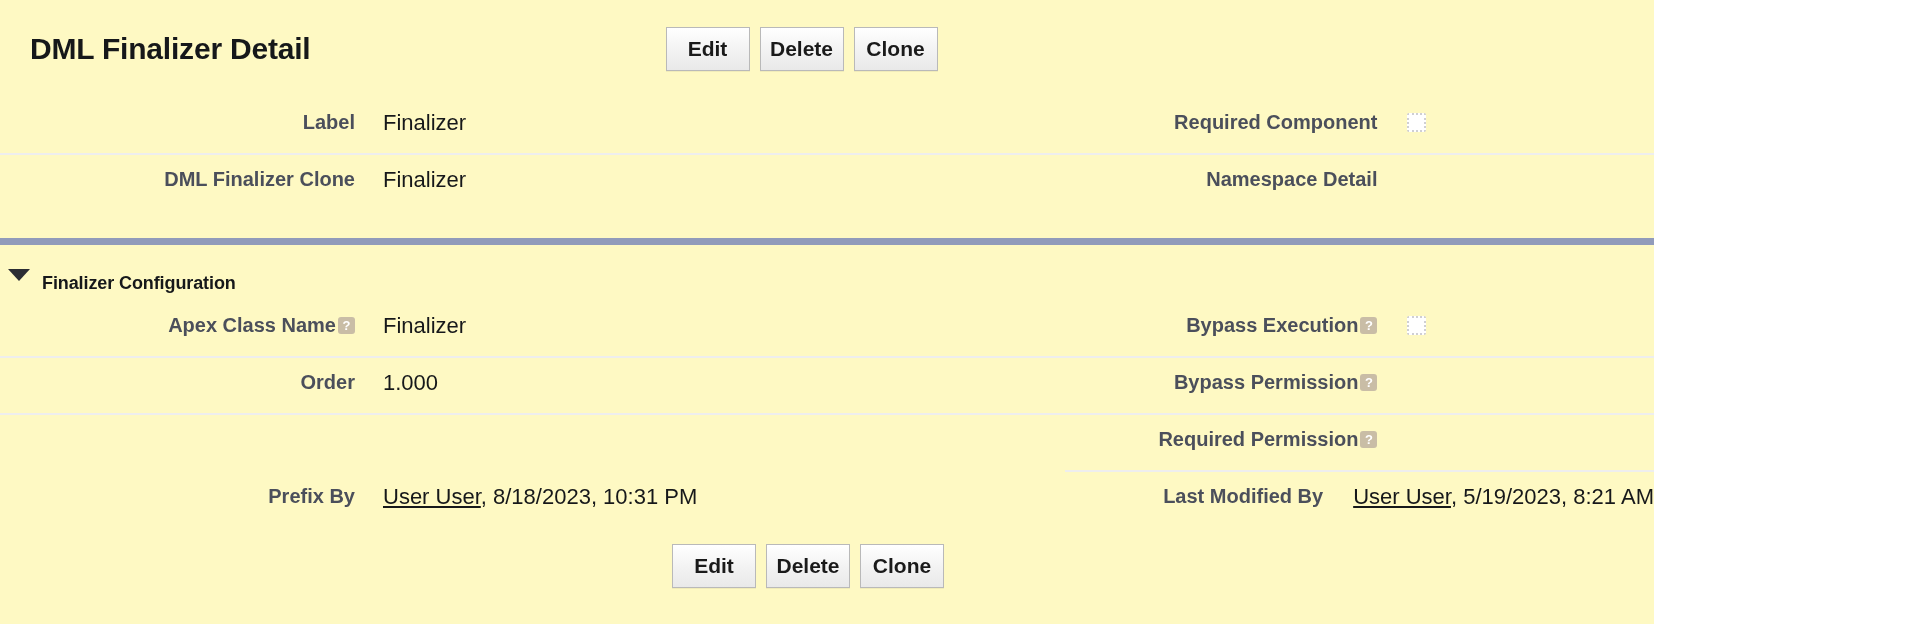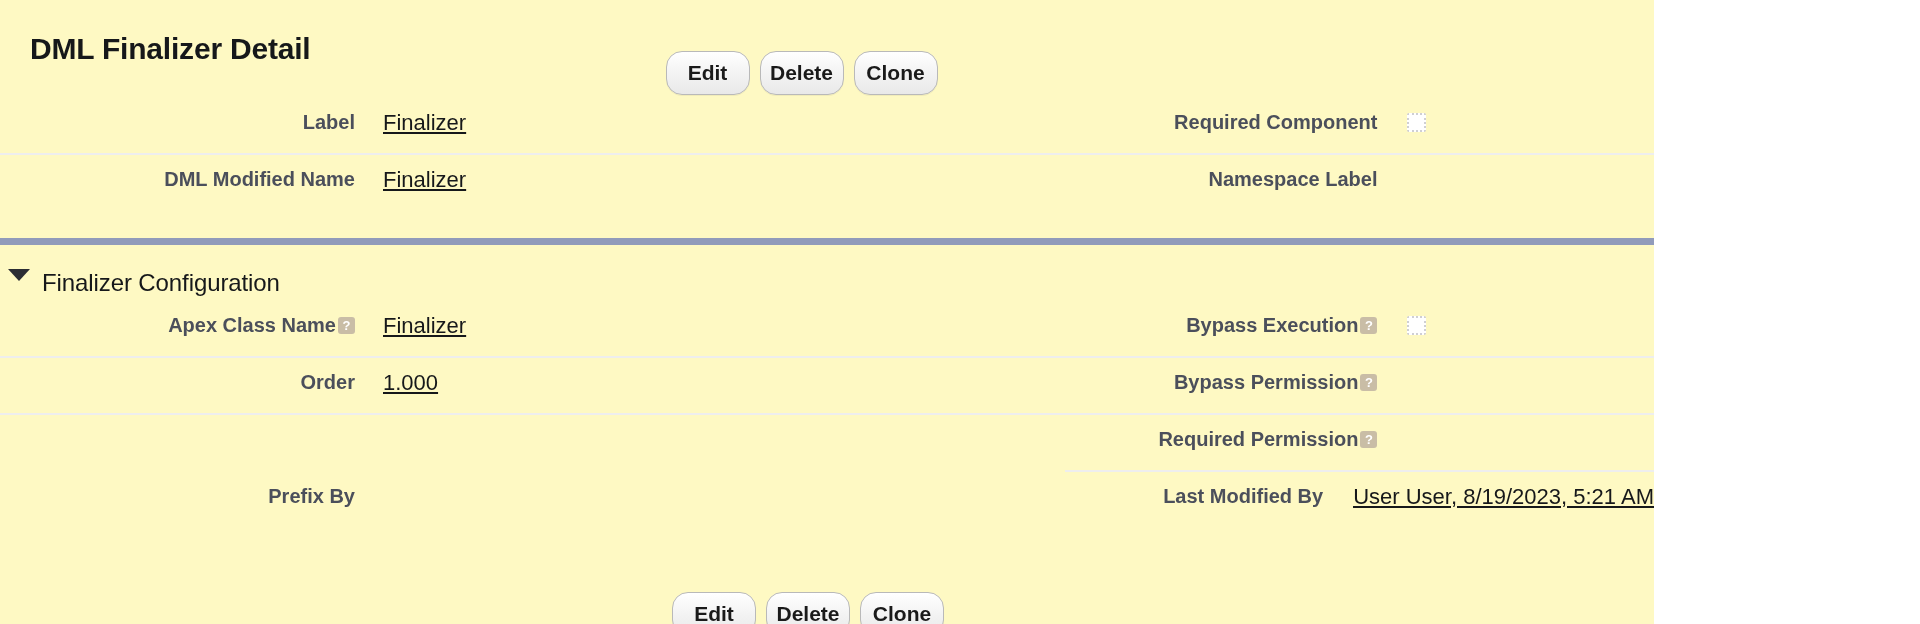--- a/index.html
+++ b/index.html
@@ -38,31 +38,30 @@
   .button-group {
     display: flex;
     gap: 10px;
     margin-left: 355px;
   }
   .btn {
     min-width: 84px;
     height: 44px;
     padding: 0 6px;
     border: 1px solid #b9b9b9;
-    border-radius: 16px;
+    border-radius: 0;
     background: linear-gradient(to bottom, #ffffff 0%, #f2f2f2 55%, #e9e9e9 100%);
     color: #1a1a1a;
     font-family: "Liberation Sans", sans-serif;
     font-size: 21px;
     font-weight: bold;
     line-height: 42px;
     text-align: center;
     cursor: pointer;
     box-shadow: 0 1px 0 rgba(0,0,0,0.05);
-    margin-top: 48px;
   }
 
   
   .rows { width: 100%; }
 
   .field-row {
     display: flex;
     width: 100%;
     border-bottom: 2px solid #eeeeee;
     min-height: 57px;
@@ -100,21 +99,20 @@
   }
   .cell-left  .flabel { width: 355px; }
   .cell-right .flabel { width: 460px; }
 
   .fvalue {
     font-size: 22px;
     color: #16181a;
     line-height: 30px;
     padding-left: 28px;
     white-space: nowrap;
-    text-decoration: underline;
   }
   .cell-right .fvalue { padding-left: 30px; }
 
   
   .help-icon {
     display: inline-block;
     width: 17px;
     height: 17px;
     border-radius: 3px;
     background: #c9bda6;
@@ -155,22 +153,22 @@
   .twisty {
     width: 0; height: 0;
     border-left: 11px solid transparent;
     border-right: 11px solid transparent;
     border-top: 12px solid #2b2d33;
     margin-right: 12px;
     margin-top: 3px;
     cursor: pointer;
   }
   .section-title {
-    font-size: 24px;
-    font-weight: normal;
+    font-size: 18px;
+    font-weight: bold;
     color: #16181a;
     letter-spacing: -0.1px;
     margin-top: 20px;
   }
 
   
   .user-link {
     color: #16181a;
     text-decoration: underline;
     cursor: pointer;
@@ -210,25 +208,25 @@
       <div class="cell cell-right">
         <div class="flabel">Required Component</div>
         <div class="fvalue">
           <div class="checkbox"></div>
         </div>
       </div>
     </div>
 
     <div class="field-row no-line">
       <div class="cell cell-left">
-        <div class="flabel">DML Modified Name</div>
+        <div class="flabel">DML Finalizer Clone</div>
         <div class="fvalue">Finalizer</div>
       </div>
       <div class="cell cell-right">
-        <div class="flabel">Namespace Label</div>
+        <div class="flabel">Namespace Detail</div>
         <div class="fvalue"></div>
       </div>
     </div>
 
   </div>
 
   <div class="spacer-row"></div>
 
   <div class="section-bar"></div>
 
@@ -282,25 +280,28 @@
           <span>Required Permission</span>
           <span class="help-icon">?</span>
         </div>
         <div class="fvalue"></div>
       </div>
     </div>
 
     <div class="field-row no-line">
       <div class="cell cell-left">
         <div class="flabel">Prefix By</div>
+        <div class="fvalue">
+          <span class="user-link">User User</span><span>, 8/18/2023, 10:31 PM</span>
+        </div>
       </div>
       <div class="cell cell-right">
         <div class="flabel">Last Modified By</div>
         <div class="fvalue">
-          <span class="user-link">User User</span><span>, 8/19/2023, 5:21 AM</span>
+          <span class="user-link">User User</span><span>, 5/19/2023, 8:21 AM</span>
         </div>
       </div>
     </div>
 
   </div>
 
   <div class="footer-buttons">
     <button class="btn">Edit</button>
     <button class="btn">Delete</button>
     <button class="btn">Clone</button>

